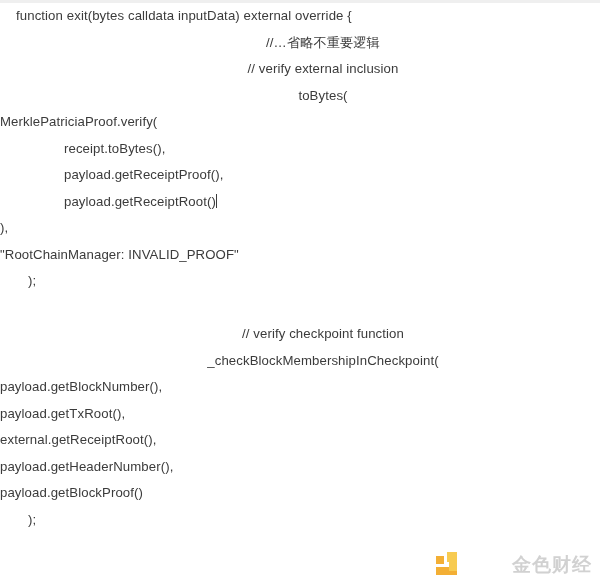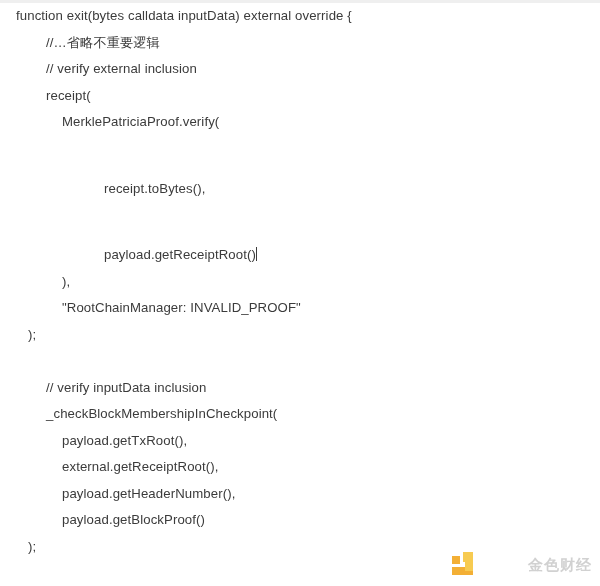--- a/index.html
+++ b/index.html
@@ -41,23 +41,23 @@
     white-space: pre;
     letter-spacing: 0.1px;
     font-family: "Liberation Sans", "DejaVu Sans", sans-serif;
   }
   .code-line.blank {
     color: transparent;
   }
   
   .ind-0 { padding-left: 16px; }
   .ind-h { padding-left: 28px; }
-  .ind-1 { padding-left: 46px; }
-  .ind-2 { padding-left: 62px; }
-  .ind-3 { padding-left: 104px; margin-top: 40px; }
+  .ind-1 { padding-left: 46px; text-align: center; }
+  .ind-2 { }
+  .ind-3 { padding-left: 64px; }
 
   .caret {
     display: inline-block;
     width: 1px;
     height: 14px;
     background: #3b3b3b;
     vertical-align: -2px;
     margin-left: 0.5px;
   }
 
@@ -79,50 +79,52 @@
   }
   .wm-sq {
     position: absolute;
     background: #f0a41e;
   }
   .wm-sq.a { left: 0;    top: 4px;  width: 8px;  height: 8px;  background:#f3ab2b; }
   .wm-sq.b { left: 11px; top: 0;    width: 10px; height: 10px; background:#f7c948; }
   .wm-sq.c { left: 0;    top: 15px; width: 21px; height: 8px;  background:#f3ab2b; }
   .wm-sq.d { left: 13px; top: 9px;  width: 8px;  height: 10px; background:#f7c948; }
   .wm-text {
-    font-size: 15px;
+    font-size: 19px;
     font-weight: bold;
     color: #cfcfcf;
     letter-spacing: 1px;
     font-family: Liberation Serif, serif;
     white-space: nowrap;
     margin-left: 43px;
   }
 </style>
 </head>
 <body>
 
 <div id="screenshot">
 
   <div class="top-band"></div>
 
   <div class="code-block">
       <div class="code-line ind-0">function exit(bytes calldata inputData) external override {</div>
       <div class="code-line ind-1">//…省略不重要逻辑</div>
       <div class="code-line ind-1">// verify external inclusion</div>
-      <div class="code-line ind-1">receipt(</div>
+      <div class="code-line ind-1">toBytes(</div>
       <div class="code-line ind-2">MerklePatriciaProof.verify(</div>
       <div class="code-line ind-3">receipt.toBytes(),</div>
+      <div class="code-line ind-3">payload.getReceiptProof(),</div>
       <div class="code-line ind-3">payload.getReceiptRoot()<span class="caret"></span></div>
       <div class="code-line ind-2">),</div>
       <div class="code-line ind-2">"RootChainManager: INVALID_PROOF"</div>
       <div class="code-line ind-h">);</div>
       <div class="code-line ind-0 blank"></div>
-      <div class="code-line ind-1">// verify inputData inclusion</div>
+      <div class="code-line ind-1">// verify checkpoint function</div>
       <div class="code-line ind-1">_checkBlockMembershipInCheckpoint(</div>
+      <div class="code-line ind-2">payload.getBlockNumber(),</div>
       <div class="code-line ind-2">payload.getTxRoot(),</div>
       <div class="code-line ind-2">external.getReceiptRoot(),</div>
       <div class="code-line ind-2">payload.getHeaderNumber(),</div>
       <div class="code-line ind-2">payload.getBlockProof()</div>
       <div class="code-line ind-h">);</div>
     </div>
 
   <div class="watermark">
     <div class="wm-logo">
       <span class="wm-sq a"></span>

